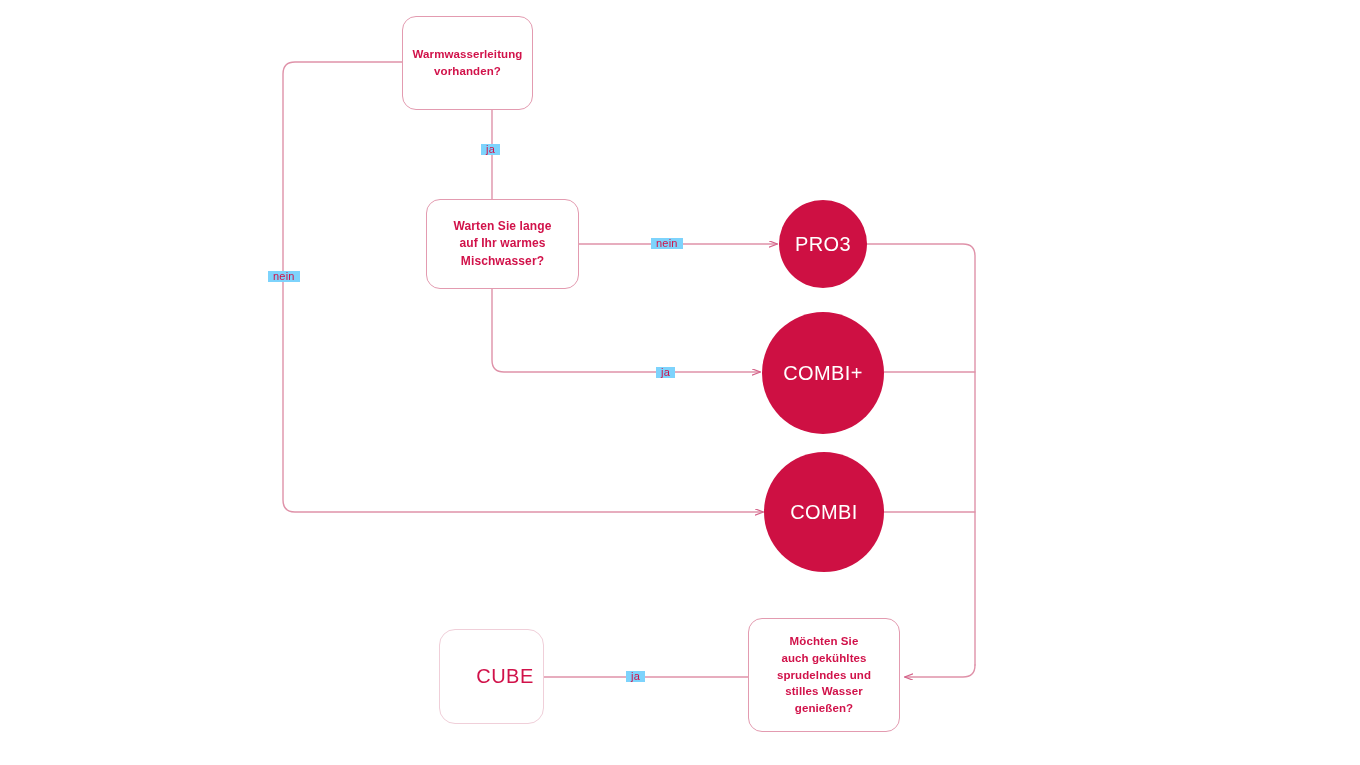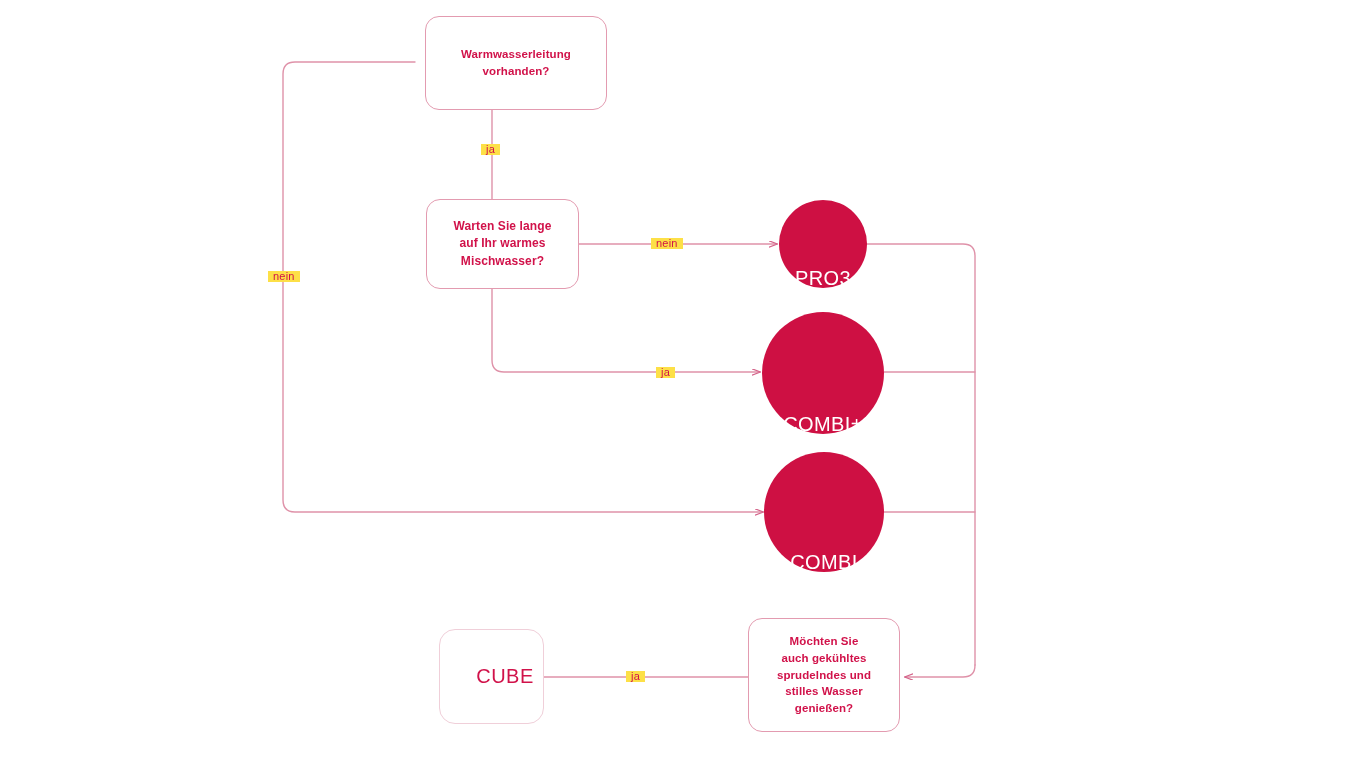--- a/index.html
+++ b/index.html
@@ -39,21 +39,21 @@
     justify-content: center;
     text-align: center;
     color: #d1124a;
   }
   .node-box .box-label {
     display: block;
     line-height: 1.45;
     letter-spacing: 0.1px;
   }
 
-  .box-q1 { left: 425px; top: 16px;  width: 182px; height: 94px; }
+  .box-q1 { left: 402px; top: 16px;  width: 131px; height: 94px; }
   .box-q1 .box-label { font-size: 11.5px; font-weight: 600; }
 
   .box-q2 { left: 426px; top: 199px; width: 153px; height: 90px; }
   .box-q2 .box-label { font-size: 12px; font-weight: 600; }
 
   .box-q3 { left: 748px; top: 618px; width: 152px; height: 114px; }
   .box-q3 .box-label { font-size: 11.5px; font-weight: 600; }
 
   .box-cube {
     left: 439px; top: 629px; width: 105px; height: 95px;
@@ -67,40 +67,40 @@
     color: #d1124a;
     letter-spacing: 0.5px;
   }
 
   
   .node-circle {
     position: absolute;
     border-radius: 50%;
     background: #ce1043;
     display: flex;
-    align-items: flex-end;
+    align-items: center;
     justify-content: center;
     color: #ffffff;
   }
   .node-circle .circle-label {
     font-size: 20px;
     font-weight: 400;
     letter-spacing: 0.4px;
     line-height: 1;
   }
   .circle-pro3   { left: 779px; top: 200px; width: 88px;  height: 88px;  }
   .circle-combip { left: 762px; top: 312px; width: 122px; height: 122px; }
   .circle-combi  { left: 764px; top: 452px; width: 120px; height: 120px; }
 
   
   .edge-label {
     position: absolute;
     font-size: 11px;
     color: #d1124a;
-    background: #fde047;
+    background: #7dd3fc;
     padding: 0 5px;
     white-space: nowrap;
     line-height: 1;
     letter-spacing: 0.2px;
   }
   .lbl-ja1   { left: 481px; top: 144px; }
   .lbl-nein1 { left: 268px; top: 271px; }
   .lbl-nein2 { left: 651px; top: 238px; }
   .lbl-ja2   { left: 656px; top: 367px; }
   .lbl-ja3   { left: 626px; top: 671px; }

